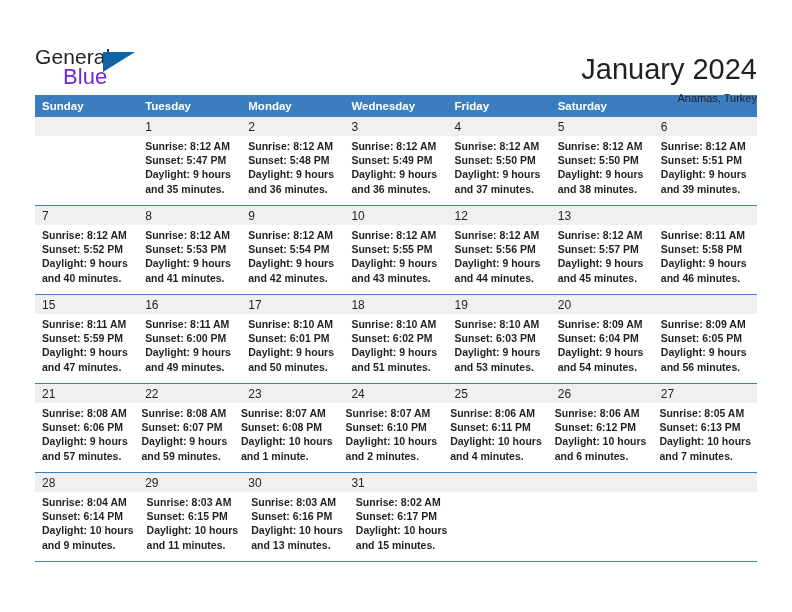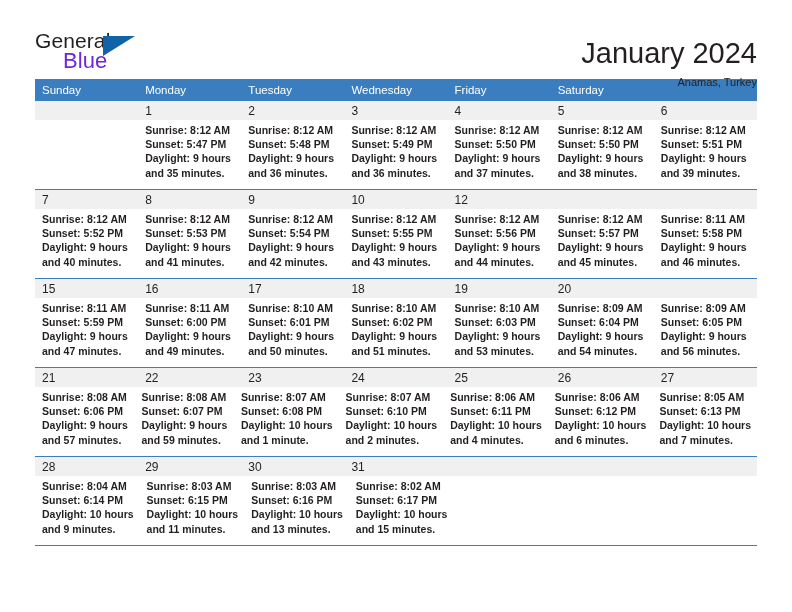--- a/index.html
+++ b/index.html
@@ -12,21 +12,21 @@
     background: #ffffff;
     font-family: "Liberation Sans", sans-serif;
     color: #231f20;
     overflow: hidden;
   }
   .page {
     position: relative;
     width: 792px;
     height: 612px;
     box-sizing: border-box;
-    padding: 0 35px;
+    padding: 16px 35px;
   }
 
   
   .topbar {
     display: flex;
     align-items: flex-start;
     justify-content: space-between;
     padding-top: 28px;
     height: 72px;
     box-sizing: border-box;
@@ -91,20 +91,21 @@
     background: #3a7ebf;
   }
   .weekday {
     color: #ffffff;
     font-size: 11.5px;
     padding: 5px 0 5px 7px;
     box-sizing: border-box;
     height: 22px;
     line-height: 12px;
     white-space: nowrap;
+    font-weight: bold;
   }
   .week {
     border-bottom: 1.5px solid #3a7ebf;
   }
   .week-daynums {
     display: grid;
     grid-template-columns: repeat(7, 1fr);
     background: #f0f0f0;
   }
   .daynum {
@@ -149,22 +150,22 @@
     </div>
     <div class="title-block">
       <div class="cal-title">January 2024</div>
       <div class="cal-subtitle">Anamas, Turkey</div>
     </div>
   </div>
 
   <div class="calendar">
     <div class="weekdays">
       <div class="weekday">Sunday</div>
+      <div class="weekday">Tuesday</div>
       <div class="weekday">Monday</div>
-      <div class="weekday">Tuesday</div>
       <div class="weekday">Wednesday</div>
       <div class="weekday">Friday</div>
       <div class="weekday">Saturday</div>
     </div>
 
     <div id="weeks-container">
         <div class="week">
           <div class="week-daynums">
             <div class="daynum empty"></div>
             <div class="daynum">1</div>
@@ -219,20 +220,21 @@
             </div>
           </div>
         </div>
         <div class="week">
           <div class="week-daynums">
             <div class="daynum">7</div>
             <div class="daynum">8</div>
             <div class="daynum">9</div>
             <div class="daynum">10</div>
             <div class="daynum">12</div>
+            <div class="daynum">13</div>
           </div>
           <div class="week-body">
             <div class="cell">
               <div>Sunrise: 8:12 AM</div>
               <div>Sunset: 5:52 PM</div>
               <div>Daylight: 9 hours</div>
               <div>and 40 minutes.</div>
             </div>
             <div class="cell">
               <div>Sunrise: 8:12 AM</div>

